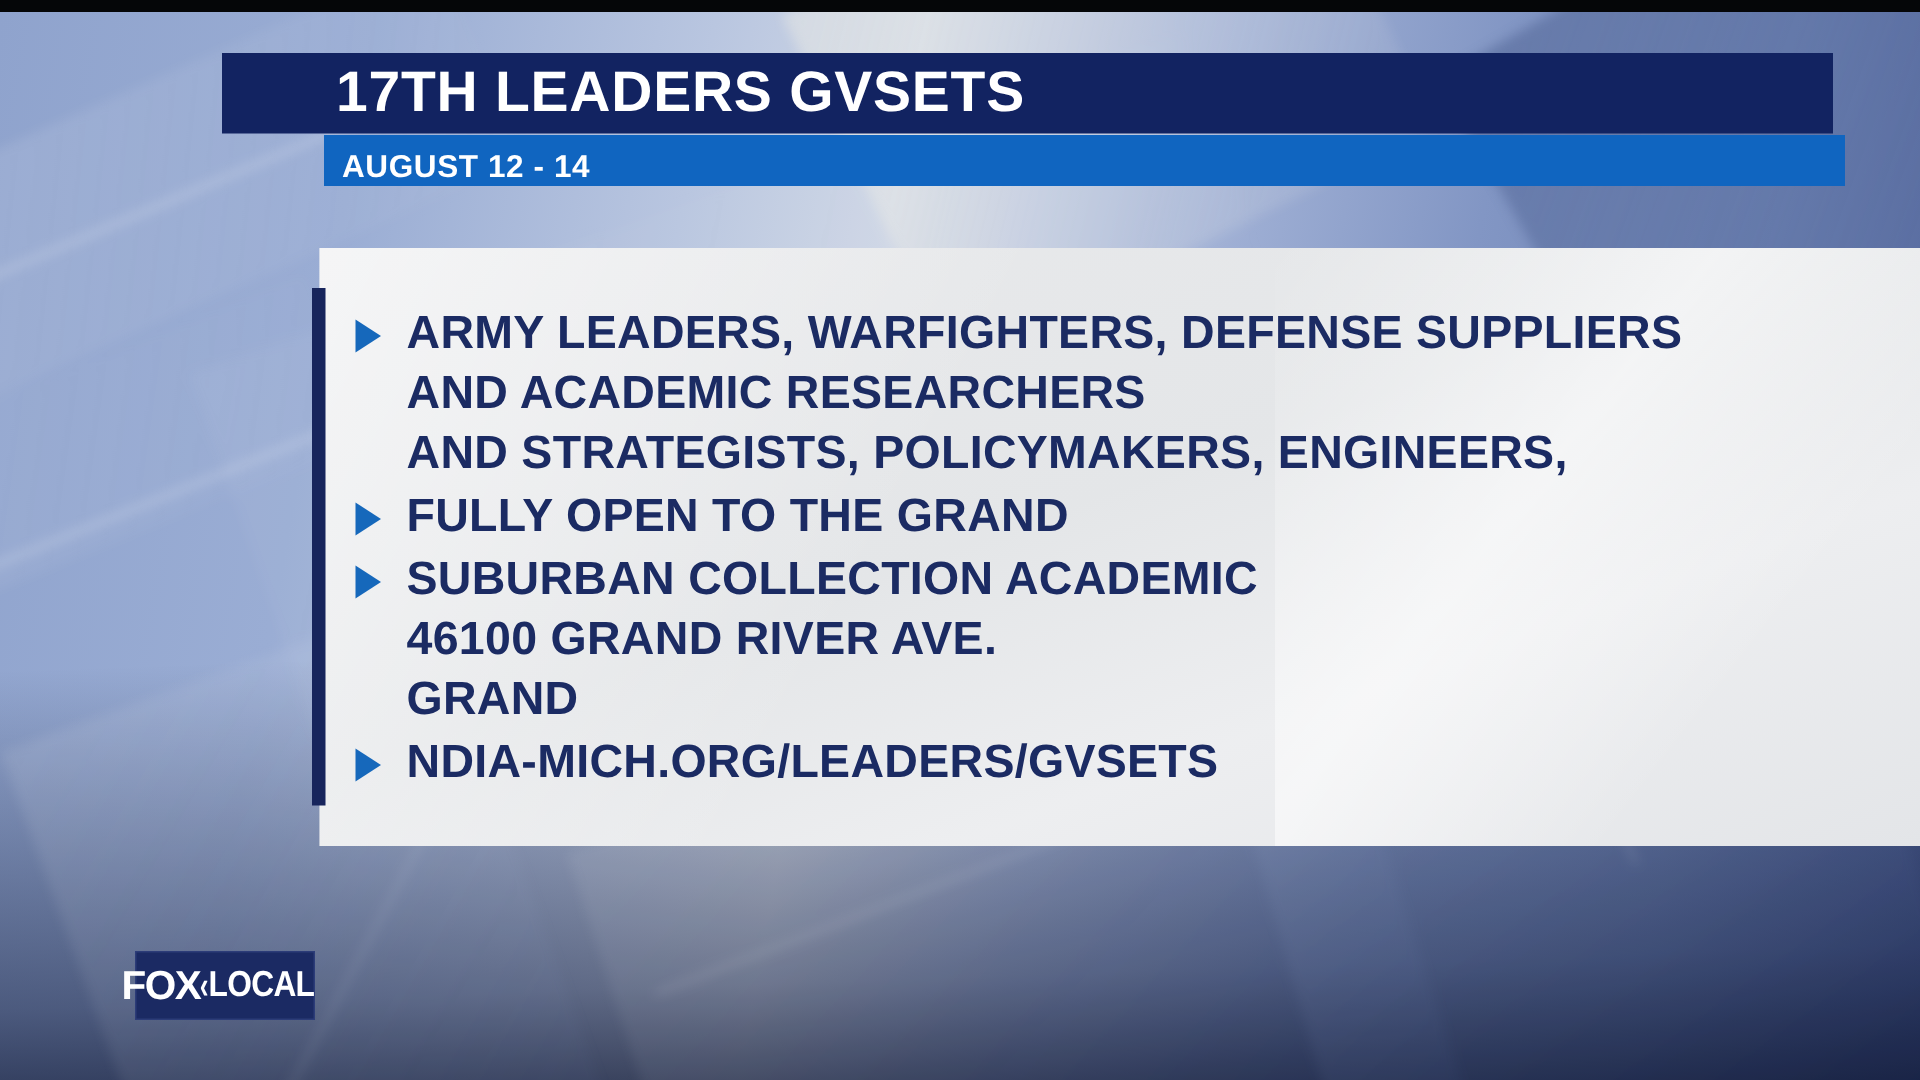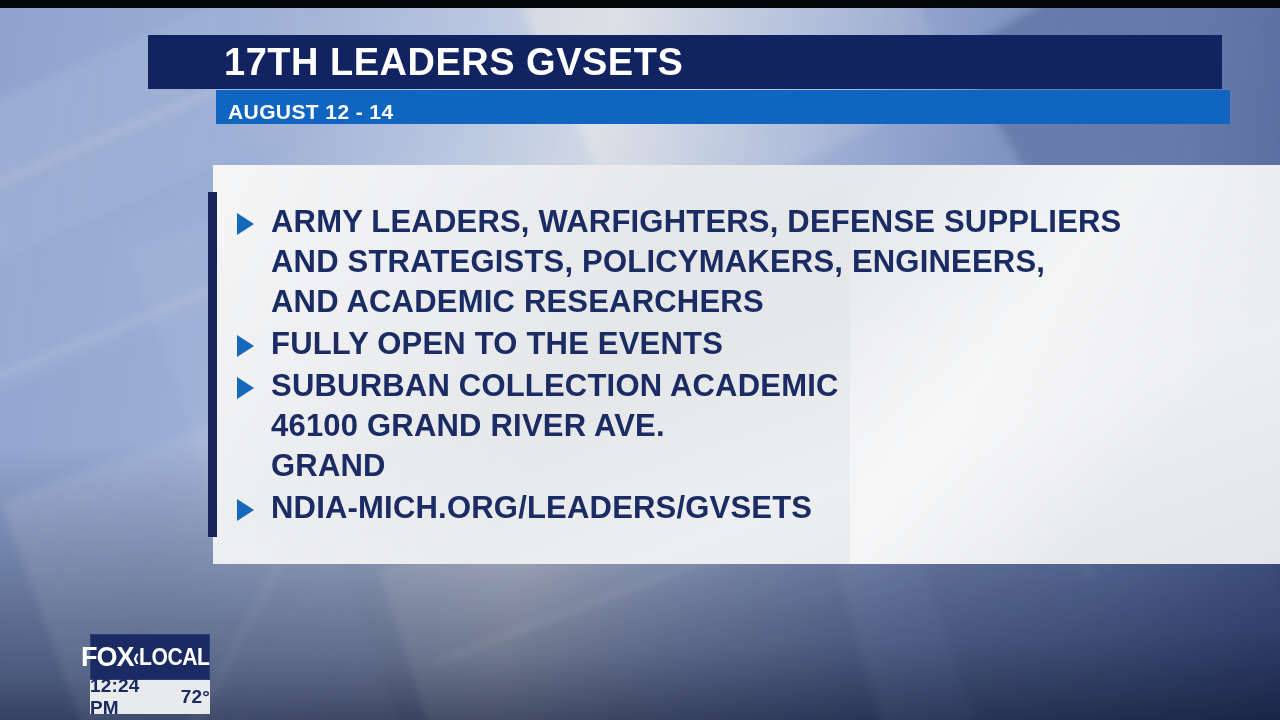--- a/index.html
+++ b/index.html
@@ -229,31 +229,31 @@
   <div class="panel-bar"></div>
 
   <div class="bullets">
 
     <div class="bullet-row">
       <div class="bullet-marker">
         <div class="tri"></div>
       </div>
       <div class="bullet-lines">
         <div class="bullet-line">ARMY LEADERS, WARFIGHTERS, DEFENSE SUPPLIERS</div>
+        <div class="bullet-line">AND ACADEMIC RESEARCHERS</div>
         <div class="bullet-line">AND STRATEGISTS, POLICYMAKERS, ENGINEERS,</div>
-        <div class="bullet-line">AND ACADEMIC RESEARCHERS</div>
-      </div>
-    </div>
-
-    <div class="bullet-row">
-      <div class="bullet-marker">
-        <div class="tri"></div>
-      </div>
-      <div class="bullet-lines">
-        <div class="bullet-line">FULLY OPEN TO THE EVENTS</div>
+      </div>
+    </div>
+
+    <div class="bullet-row">
+      <div class="bullet-marker">
+        <div class="tri"></div>
+      </div>
+      <div class="bullet-lines">
+        <div class="bullet-line">FULLY OPEN TO THE GRAND</div>
       </div>
     </div>
 
     <div class="bullet-row">
       <div class="bullet-marker">
         <div class="tri"></div>
       </div>
       <div class="bullet-lines">
         <div class="bullet-line">SUBURBAN COLLECTION ACADEMIC</div>
         <div class="bullet-line">46100 GRAND RIVER AVE.</div>
@@ -271,19 +271,15 @@
     </div>
 
   </div>
 
   <div class="bug">
     <div class="bug-logo">
       <span class="bug-fox">FOX</span>
       <span class="bug-sep">‹</span>
       <span class="bug-local">LOCAL</span>
     </div>
-    <div class="bug-info">
-      <span class="bug-time">12:24 PM</span>
-      <span class="bug-temp">72°</span>
-    </div>
   </div>
 
 </div>
 
 </body></html>

